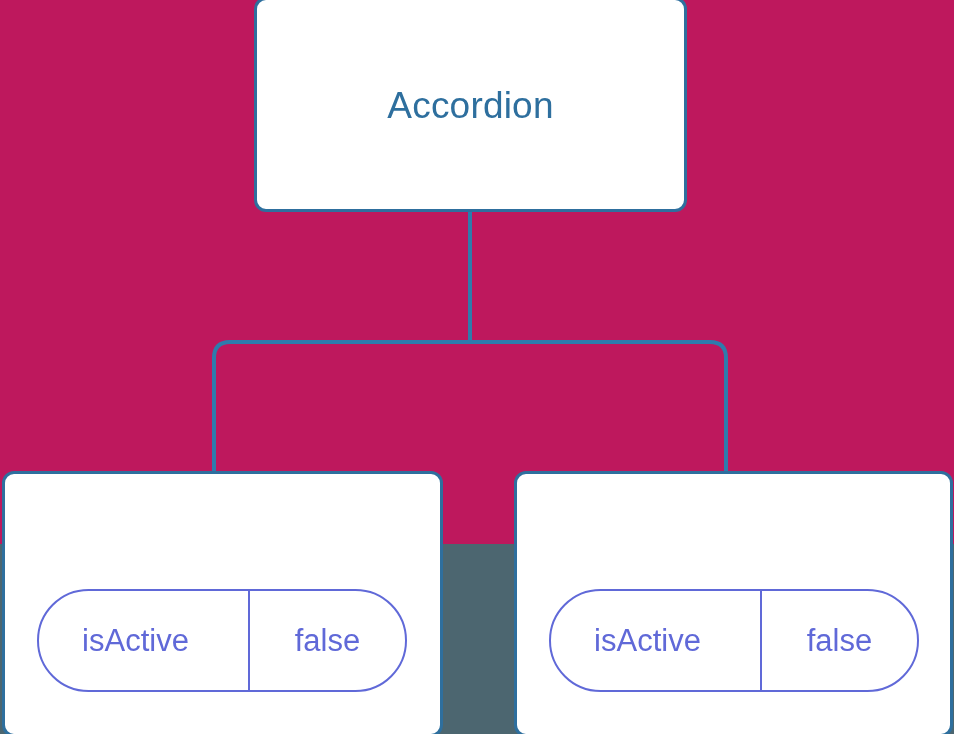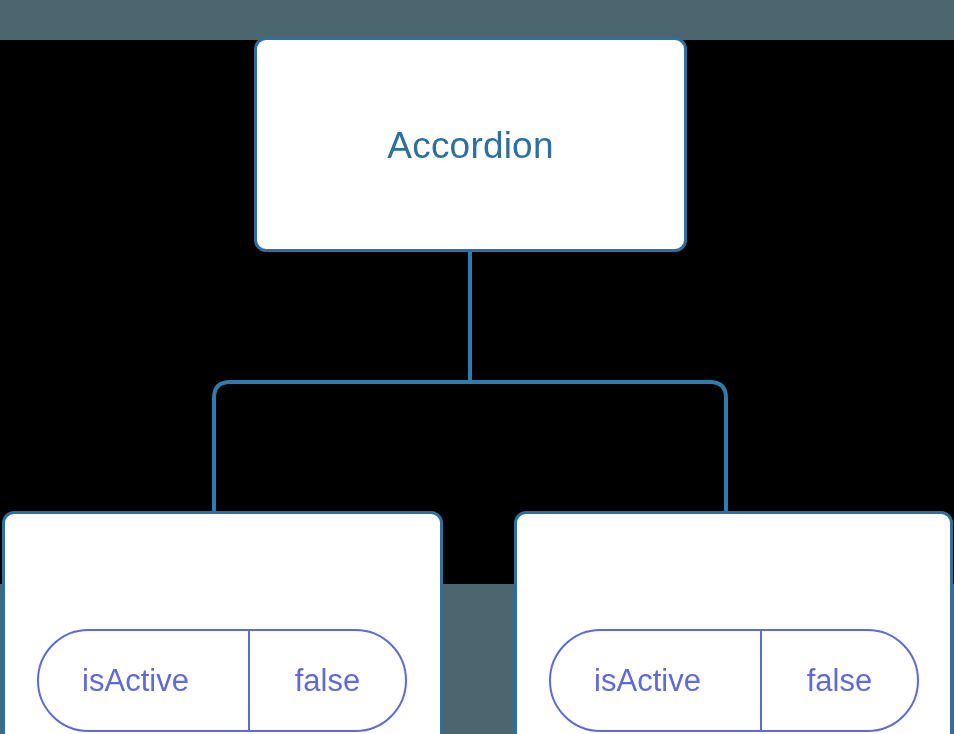--- a/index.html
+++ b/index.html
@@ -13,22 +13,21 @@
     overflow: hidden;
     background: #4c6670;
     font-family: "Liberation Sans", sans-serif;
     -webkit-font-smoothing: antialiased;
   }
 
   #diagram-canvas {
     position: relative;
     width: 954px;
     height: 544px;
-    background: #000000;
-    margin-top: 40px;
+    background: #be185d;
   }
 
   
   #connector-layer {
     position: absolute;
     left: 0;
     top: 0;
     width: 954px;
     height: 734px;
     z-index: 1;

